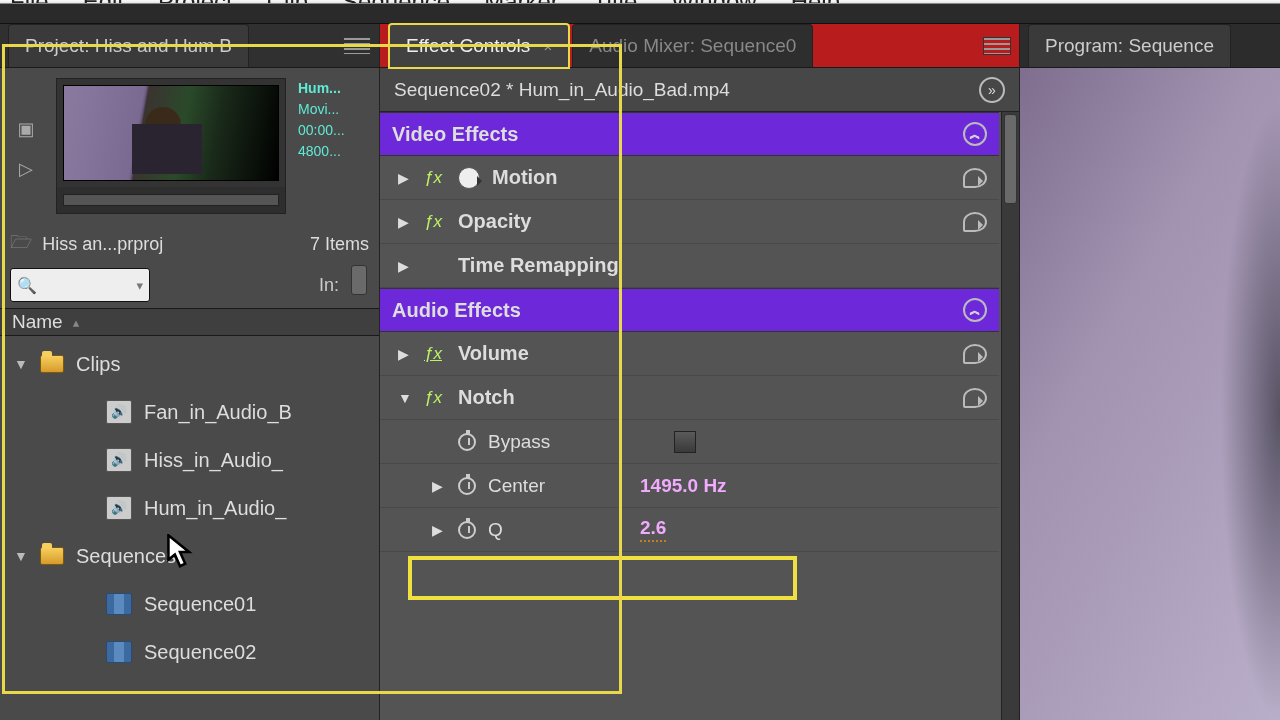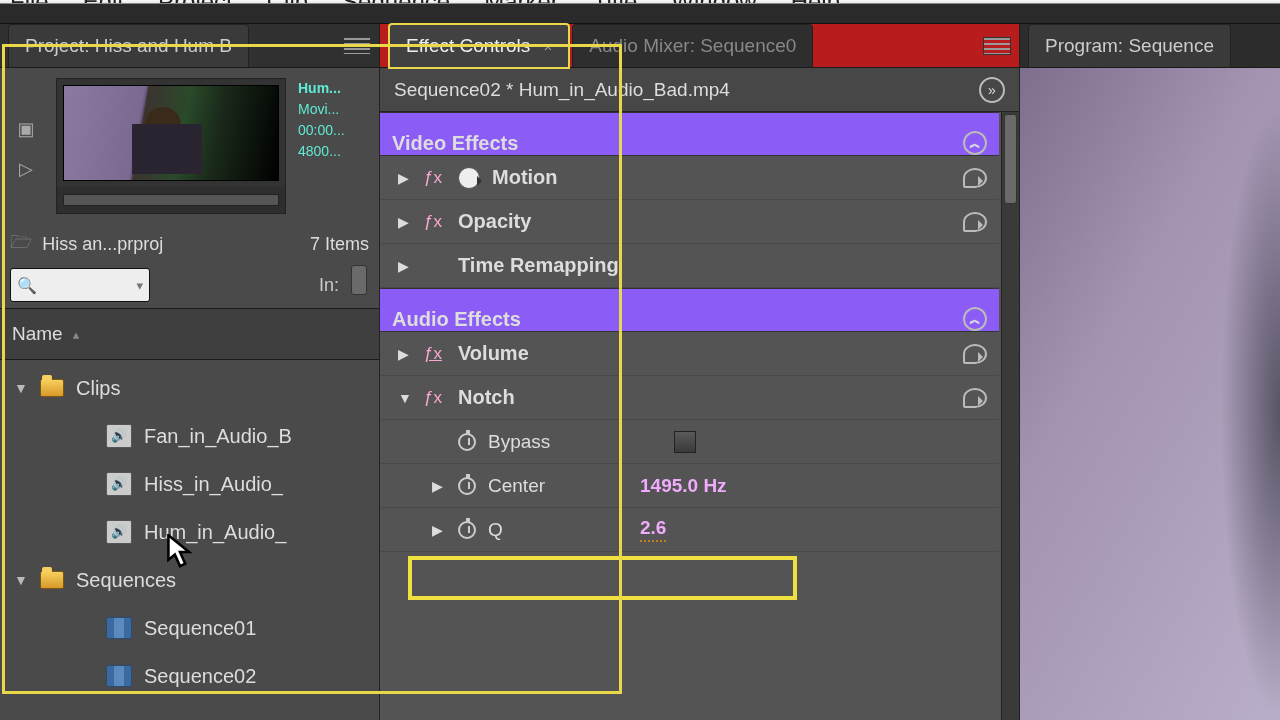--- a/index.html
+++ b/index.html
@@ -28,45 +28,45 @@
 .thumb-side-icons { width:36px; display:flex; flex-direction:column; gap:18px; padding-top:40px; align-items:center;}
 .thumb-side-icons span { font-size:18px; color:#aaa; cursor:pointer;}
 .clip-meta { flex:1; font-size:14px; line-height:1.5; color:#5eead4; overflow:hidden;}
 .project-footer { display:flex; align-items:center; padding: 6px 10px; font-size:18px; gap:10px; height:40px;}
 .folder-glyph { color:#888; font-size:18px;}
 .search-row { display:flex; align-items:center; padding: 4px 10px 6px 10px; gap:10px; height:44px;}
 .search-box { width:140px; height:34px; background:#eee; border:1px solid #111; border-radius:3px; display:flex; align-items:center; padding:0 6px; color:#222;}
 .search-box .mag { font-size:16px;}
 .in-label { font-size:18px; color:#ccc; margin-left:auto;}
 .in-select { width:118px; height:32px; background:#2f2f2f; border:1px solid #111; color:#ddd; font-size:18px;}
-.col-header { height:52px; background:#3f3f3f; border-top:1px solid #1a1a1a; border-bottom:1px solid #1a1a1a; display:flex; align-items:center; padding-left:12px; font-size:19px;}
+.col-header { height:28px; background:#3f3f3f; border-top:1px solid #1a1a1a; border-bottom:1px solid #1a1a1a; display:flex; align-items:center; padding-left:12px; font-size:19px;}
 .col-header .sort { margin-left:10px; color:#888; font-size:13px;}
 .tree { padding: 4px 0 0 8px; font-size:20px; overflow:auto; position:relative;}
 .tree-row { display:flex; align-items:center; height:48px; gap:12px; padding-left:6px;}
 .tree-row.indent2 { padding-left:98px;}
 .twisty { width:14px; font-size:14px; color:#bbb; cursor:pointer;}
 .folder-icon { width:24px; height:18px; background: linear-gradient(#f6cf5e,#d89a2a); border-radius:2px; border:1px solid #7a5a10; position:relative;}
 .folder-icon::before { content:""; position:absolute; top:-5px; left:1px; width:10px; height:5px; background:#f6cf5e; border-radius:2px 2px 0 0;}
 .audio-icon { width:26px; height:24px; background:#ccc; border:1px solid #555; border-radius:2px; position:relative;}
 .audio-icon::after { content:"🔊"; font-size:13px; position:absolute; left:4px; top:3px; color:#333;}
 .seq-icon { width:26px; height:22px; background:linear-gradient(90deg,#3a6aa0 30%,#5a8ac0 30%,#5a8ac0 70%,#3a6aa0 70%); border:1px solid #2a4a70; border-radius:2px;}
 .tree-label { color:#ddd; white-space:nowrap; overflow:hidden; text-overflow:ellipsis; flex:1;}
 .scrollbar-right { position:absolute; right:0; top:0; bottom:0; width:18px; background:#3a3a3a; border-left:1px solid #222;}
 .scroll-thumb { position:absolute; left:2px; right:2px; background:#6a6a6a; border:1px solid #333; border-radius:3px;}
 
 .ec-header { height:44px; background:#474747; border-bottom:1px solid #222; display:flex; align-items:center; padding:0 14px; font-size:19px;}
 .ec-header .go { margin-left:auto; width:26px; height:26px; border:2px solid #bbb; border-radius:50%; display:flex; align-items:center; justify-content:center; font-size:14px;}
 .ec-body { flex:1; background:#545454; position:relative;}
 .ec-body-inner { position:absolute; inset:0 20px 0 0; overflow:hidden;}
-.section-head { background:#8b5cf6; height:44px; display:flex; align-items:flex-end; padding:0 12px; font-size:20px; font-weight:bold; border-top:1px solid #333; border-bottom:1px solid #333;}
+.section-head { background:#6d28d9; height:44px; display:flex; align-items:center; padding:0 12px; font-size:20px; font-weight:bold; border-top:1px solid #333; border-bottom:1px solid #333;}
 .section-head .collapse { margin-left:auto; width:24px; height:24px; border:2px solid #bbb; border-radius:50%; display:flex; align-items:center; justify-content:center; font-size:11px;}
 .eff-row { height:44px; display:flex; align-items:center; padding-left:18px; font-size:20px; gap:12px; border-bottom:1px solid rgba(0,0,0,.12);}
 .eff-row.sub { padding-left:52px; font-size:19px;}
 .eff-row .tw { width:14px; font-size:14px; color:#ddd;}
-.fx-badge { font-size:17px; color:#f9a8d4; width:22px;}
+.fx-badge { font-style:italic; font-size:17px; color:#bef264; width:22px;}
 .fx-underline { text-decoration: underline;}
 .stopwatch { width:18px; height:18px; border:2px solid #ccc; border-radius:50%; position:relative; display:inline-block;}
 .stopwatch::before { content:""; position:absolute; top:-5px; left:6px; width:4px; height:4px; background:#ccc;}
 .stopwatch::after { content:""; position:absolute; top:3px; left:8px; width:2px; height:7px; background:#ccc;}
 .reset-ic { margin-left:auto; margin-right:12px; width:24px; height:20px; border:2px solid #bbb; border-radius:50% 50% 50% 2px; position:relative;}
 .reset-ic::after { content:""; position:absolute; right:-3px; top:6px; border:5px solid transparent; border-left-color:#bbb;}
 .bypass-chk { width:22px; height:22px; border:1px solid #222; background:linear-gradient(#5a5a5a,#3a3a3a); margin-left:112px;}
 .param-label { width:140px;}
 .param-val { color:#f0abfc; font-weight:700;}
 .param-val.dotted { border-bottom:2px dotted #c08020; padding-bottom:1px;}

